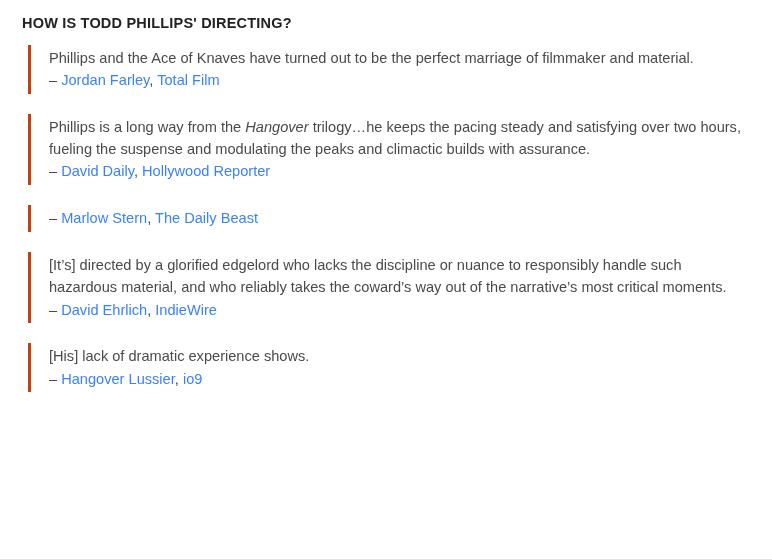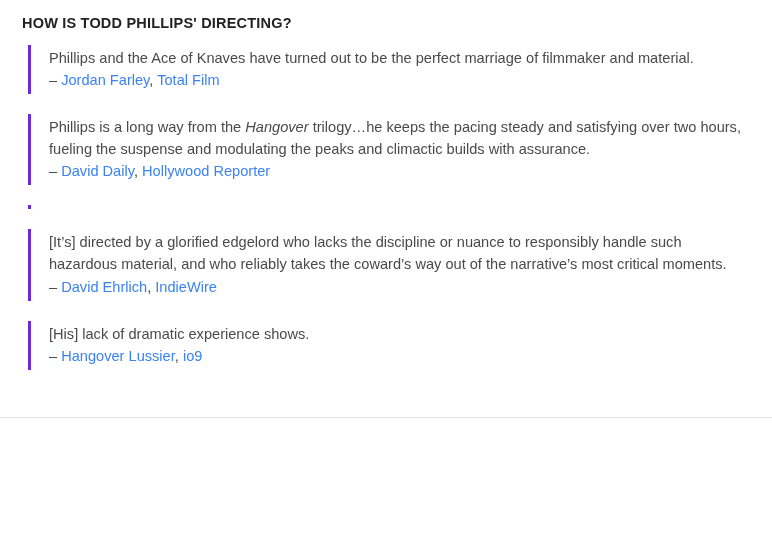--- a/index.html
+++ b/index.html
@@ -10,39 +10,39 @@
   body {
     width: 772px;
     height: 560px;
     font-family: "Liberation Sans", sans-serif;
     color: #3a3a3a;
     overflow: hidden;
   }
   .page {
     position: relative;
     width: 772px;
-    height: 418px;
+    height: 560px;
     box-sizing: border-box;
     padding: 10px 20px 0 22px;
   }
   .heading {
     font-size: 14.5px;
     font-weight: bold;
     color: #222222;
     letter-spacing: 0.2px;
     margin: 5px 0 14px 0;
   }
   .quote-list {
     margin: 0;
     padding: 0;
     list-style: none;
   }
   .quote {
     position: relative;
-    border-left: 3px solid #6d28d9;
+    border-left: 3px solid #c2410c;
     padding: 2px 0 2px 18px;
     margin: 0 0 20px 6px;
   }
   .quote:last-child {
     margin-bottom: 16px;
   }
   .quote-text {
     font-size: 14.6px;
     line-height: 1.52;
     color: #4a4a4a;
@@ -81,20 +81,21 @@
   <ul class="quote-list" id="quote-list">
       <li class="quote">
         <p class="quote-text"><span>Phillips and the Ace of Knaves have turned out to be the perfect marriage of filmmaker and material.</span></p>
         <p class="attribution"><span class="dash">–</span> <a href="#">Jordan Farley</a><span>,</span> <a href="#">Total Film</a></p>
       </li>
       <li class="quote">
         <p class="quote-text"><span>Phillips is a long way from the </span><em>Hangover</em><span> trilogy…he keeps the pacing steady and satisfying over two hours, fueling the suspense and modulating the peaks and climactic builds with assurance.</span></p>
         <p class="attribution"><span class="dash">–</span> <a href="#">David Daily</a><span>,</span> <a href="#">Hollywood Reporter</a></p>
       </li>
       <li class="quote">
+        <p class="attribution"><span class="dash">–</span> <a href="#">Marlow Stern</a><span>,</span> <a href="#">The Daily Beast</a></p>
       </li>
       <li class="quote">
         <p class="quote-text"><span>[It’s] directed by a glorified edgelord who lacks the discipline or nuance to responsibly handle such hazardous material, and who reliably takes the coward’s way out of the narrative’s most critical moments.</span></p>
         <p class="attribution"><span class="dash">–</span> <a href="#">David Ehrlich</a><span>,</span> <a href="#">IndieWire</a></p>
       </li>
       <li class="quote">
         <p class="quote-text"><span>[His] lack of dramatic experience shows.</span></p>
         <p class="attribution"><span class="dash">–</span> <a href="#">Hangover Lussier</a><span>,</span> <a href="#">io9</a></p>
       </li>
     </ul>

